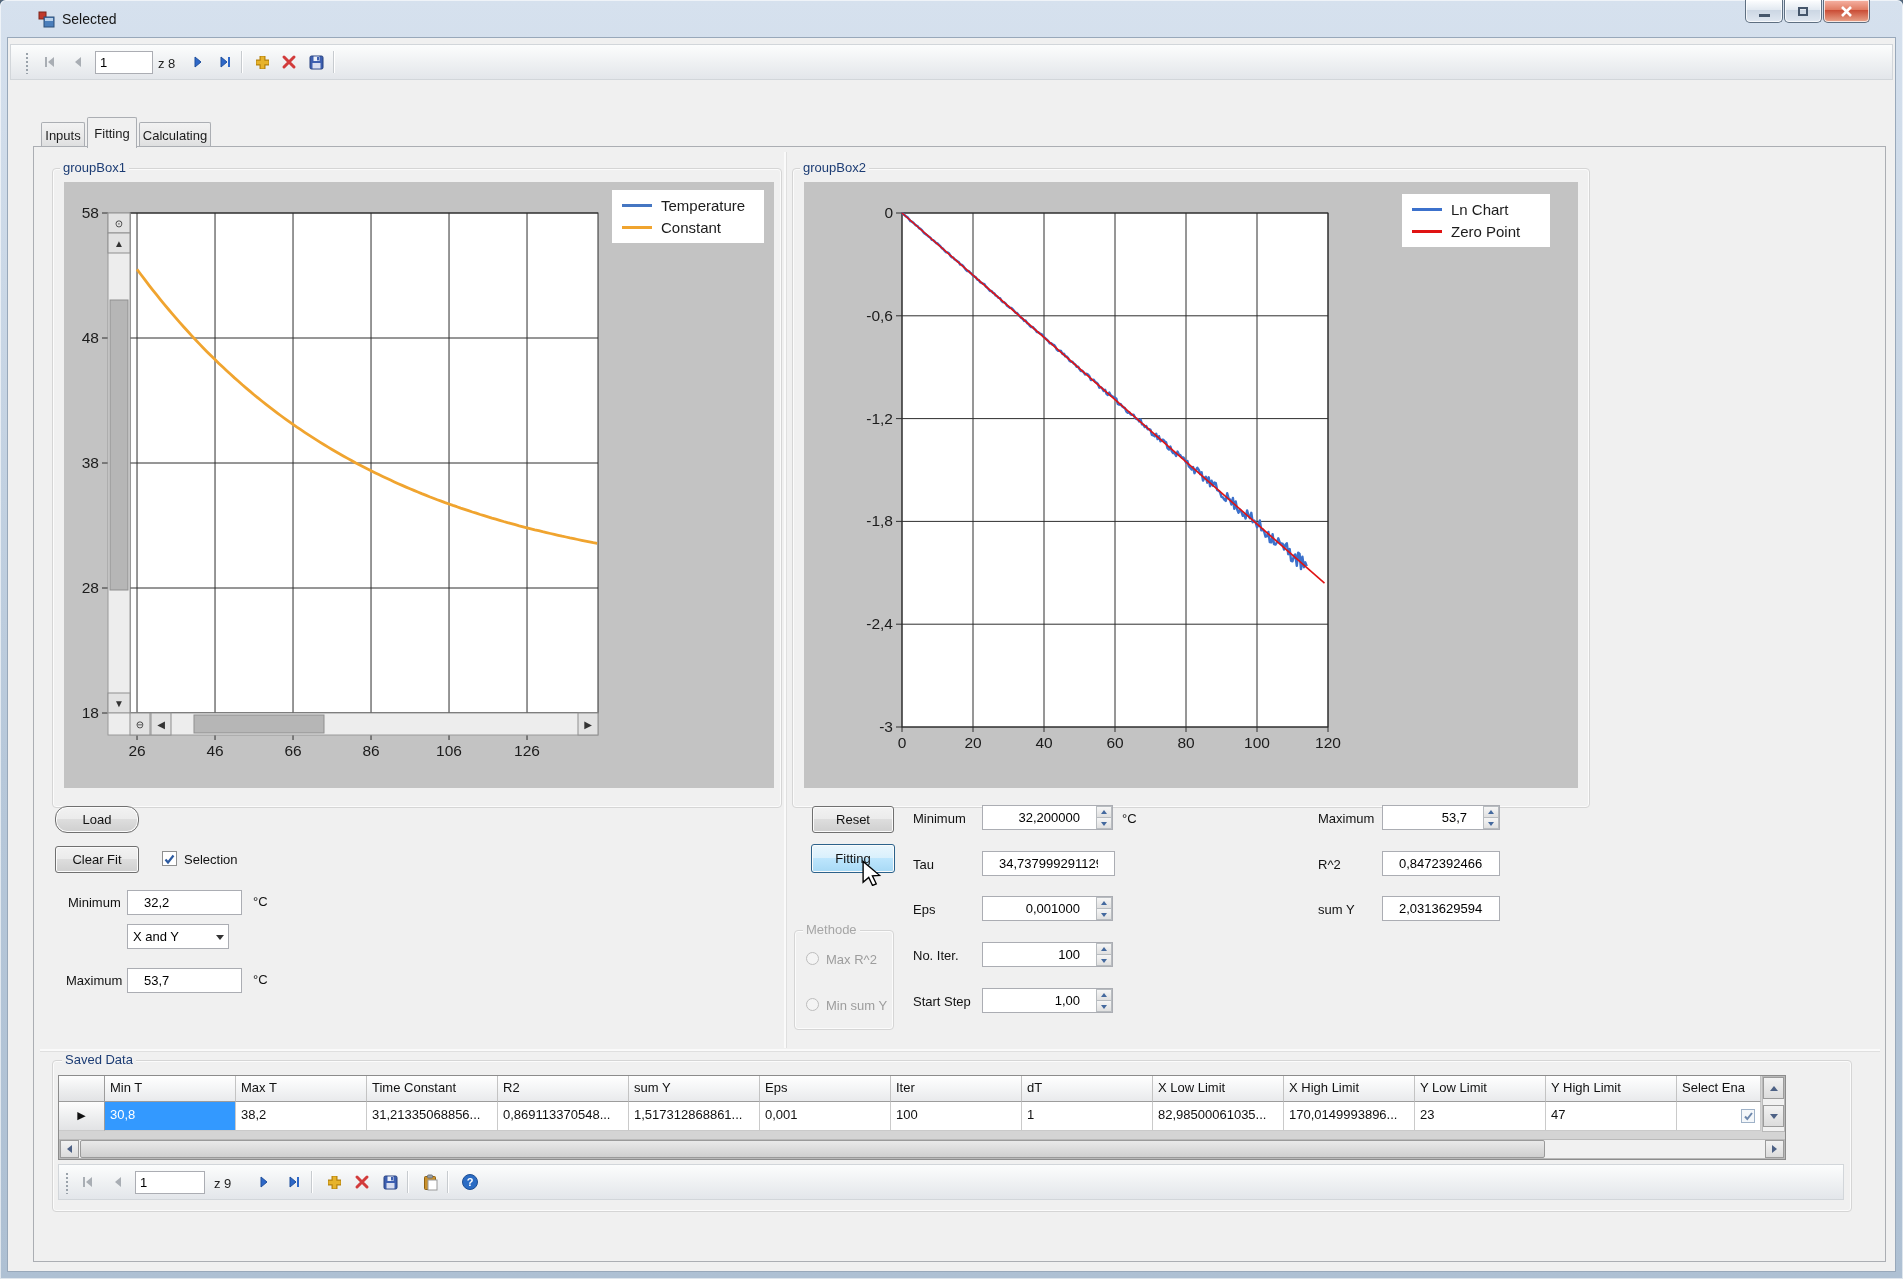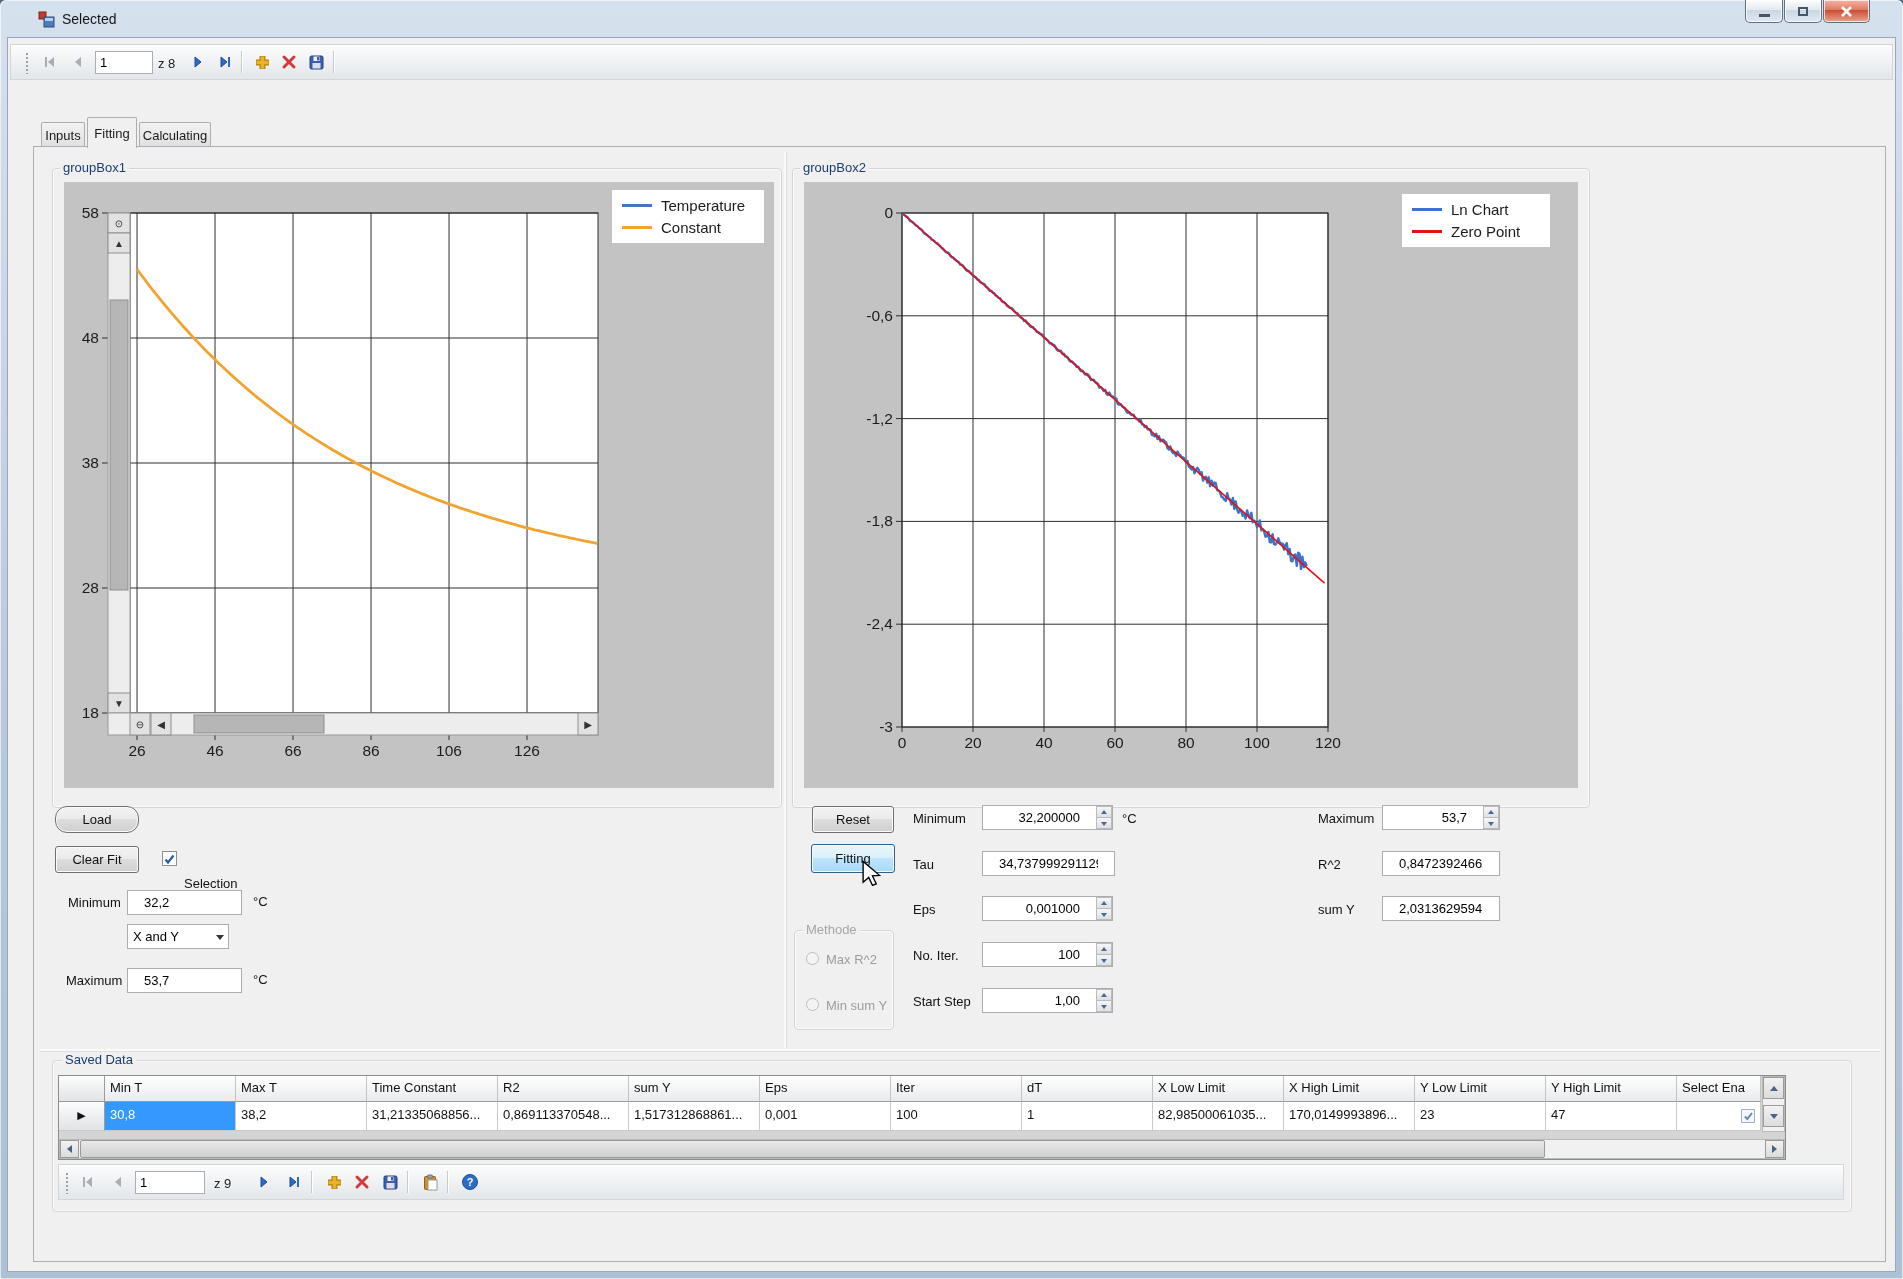--- a/index.html
+++ b/index.html
@@ -300,21 +300,21 @@
       <span>Load</span>
     </div>
   <div class="b7" style="left:55px;top:846px;width:84px;height:27px;">
       <span>Clear Fit</span>
     </div>
   <div class="cb" style="left:162px;top:851px;">
     <svg width="13" height="13" viewBox="0 0 13 13">
         <path d="M2.5,6.5 L5,9.5 L10.5,2.5" fill="none" stroke="#2C5AA0" stroke-width="2.2"></path>
       </svg>
   </div>
-  <div class="lbl" style="left:184px;top:876px;">Selection</div>
+  <div class="lbl" style="left:184px;top:852px;">Selection</div>
   <div class="lbl" style="left:68px;top:895px;">Minimum</div>
   <div class="fld" style="left:127px;top:890px;width:115px;">
       <input readonly="" value="32,2" style="">
     </div>
   <div class="lbl" style="left:253px;top:894px;">°C</div>
   <div class="combo" style="left:127px;top:924px;width:102px;">
     <span>X and Y</span>
     <span class="arr"></span>
   </div>
   <div class="lbl" style="left:66px;top:973px;">Maximum</div>

